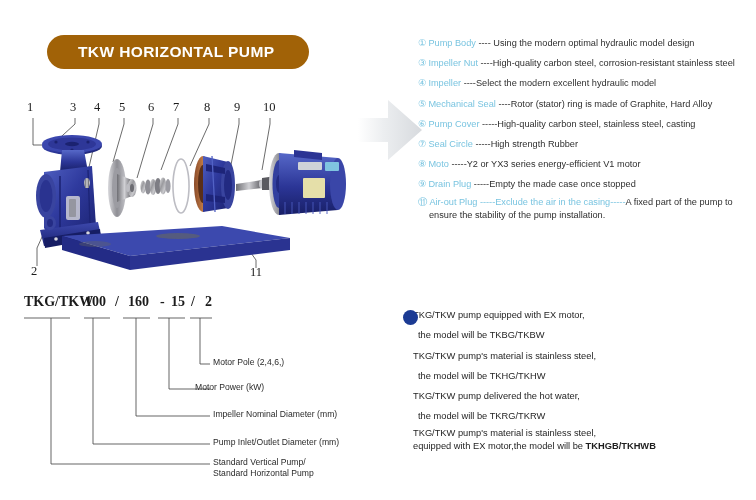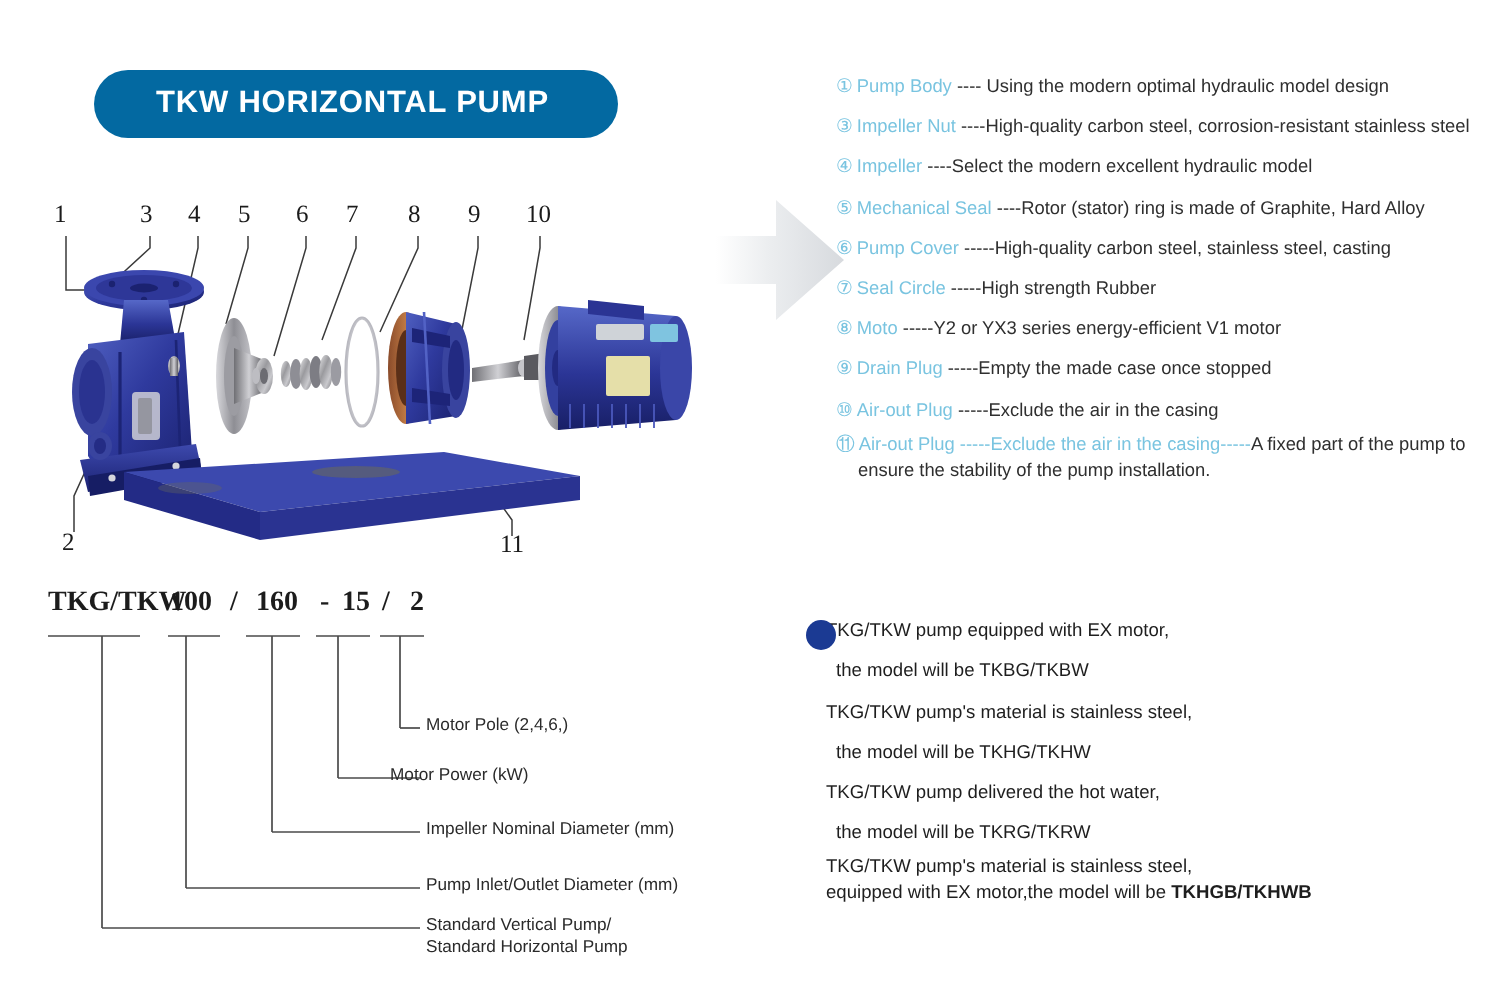--- a/index.html
+++ b/index.html
@@ -16,21 +16,21 @@
     color: #222;
   }
 
   
   #title-banner {
     position: absolute;
     left: 47px;
     top: 35px;
     width: 262px;
     height: 34px;
-    background: #0369a1;
+    background: #a16207;
     border-radius: 17px;
     display: flex;
     align-items: center;
   }
   #title-banner .t {
     color: #ffffff;
     font-weight: bold;
     font-size: 15.5px;
     letter-spacing: 0.4px;
     margin-left: 31px;
@@ -379,23 +379,20 @@
   </div>
 
   <div class="legend-row">
     <span class="num">⑧</span><span class="part">Moto</span><span class="desc"> -----</span><span class="desc">Y2 or YX3 series energy-efficient V1 motor</span>
   </div>
 
   <div class="legend-row">
     <span class="num">⑨</span><span class="part">Drain Plug</span><span class="desc"> -----</span><span class="desc">Empty the made case once stopped</span>
   </div>
 
-  <div class="legend-row">
-    <span class="num">⑩</span><span class="part">Air-out Plug</span><span class="desc"> -----</span><span class="desc">Exclude the air in the casing</span>
-  </div>
 
   <div class="legend-row wrap">
     <span class="num">⑪</span><span class="part">Air-out Plug -----Exclude the air in the casing</span><span class="part">-----</span><span class="desc">A fixed part of the pump to</span>
     <span class="cont desc">ensure the stability of the pump installation.</span>
   </div>
 
 </div>
 
 <div id="model-breakdown">
 

